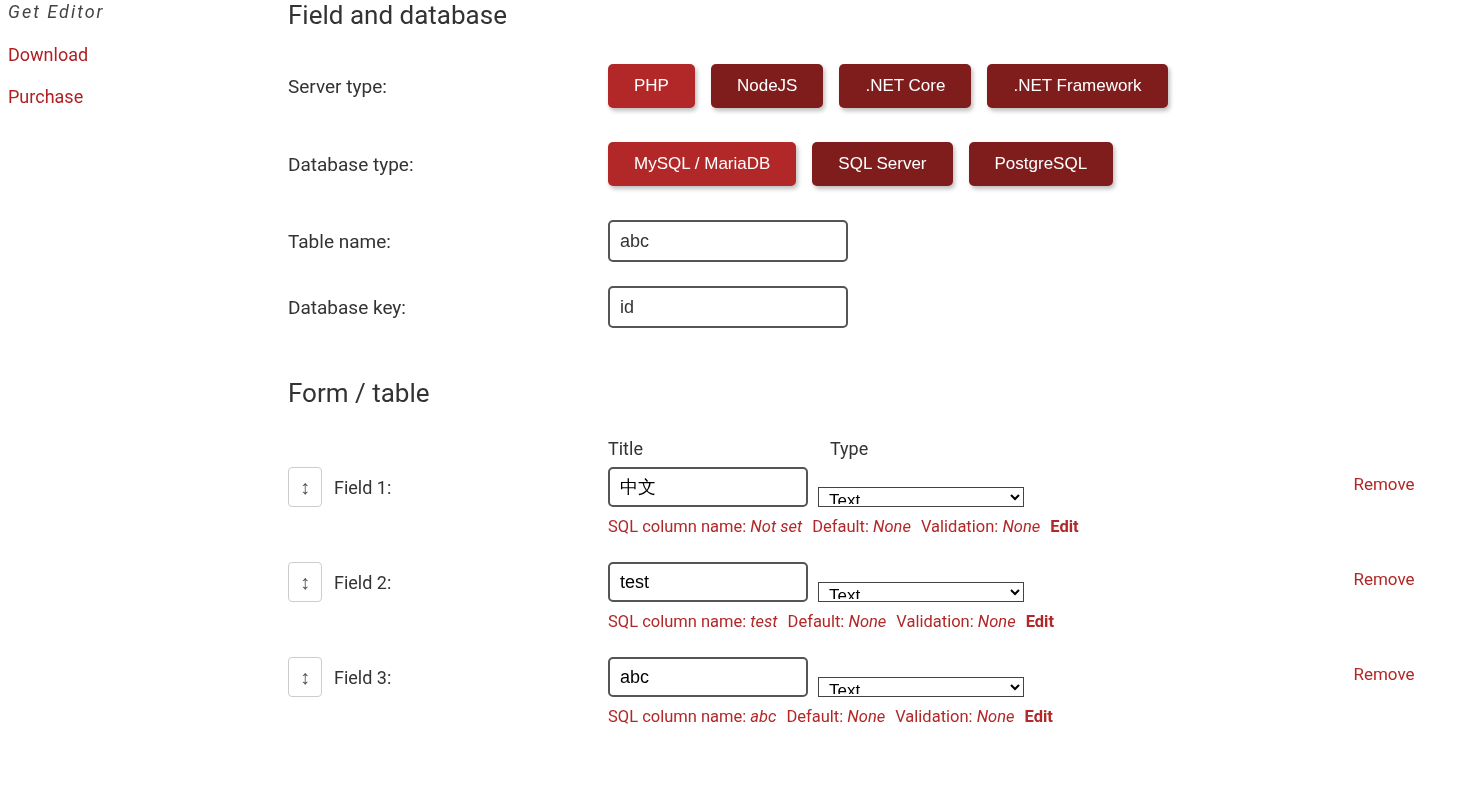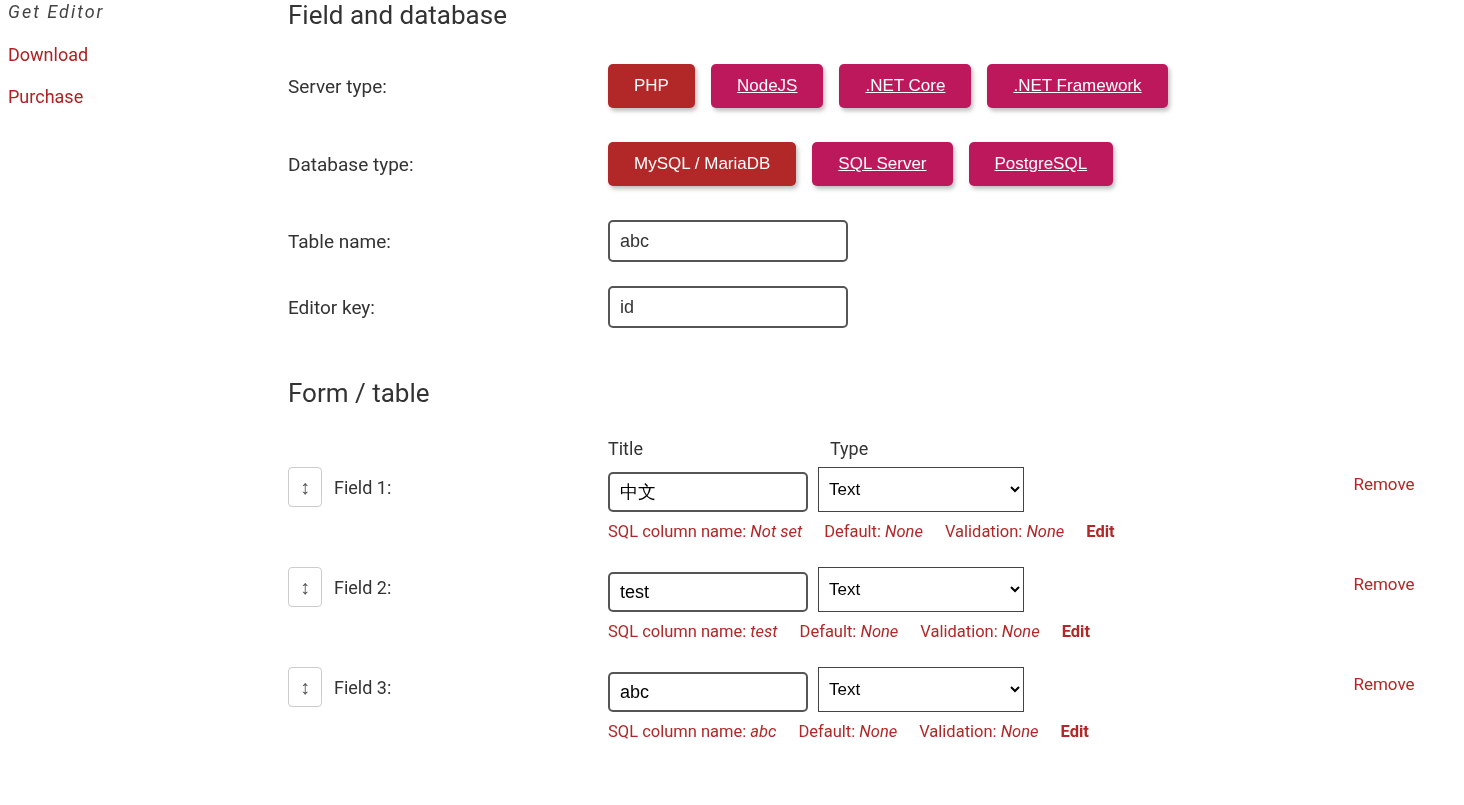--- a/index.html
+++ b/index.html
@@ -69,21 +69,21 @@
   .btn {
     display: inline-block;
     padding: 12px 26px;
     font-size: 17px;
     color: #fff;
     border-radius: 5px;
     border: none;
     cursor: pointer;
     box-shadow: 2px 3px 4px rgba(0,0,0,0.25);
   }
-  .btn-dark { background: #be185d; text-decoration: underline; }
+  .btn-dark { background: #7f1d1d; }
   .btn-red  { background: #B22727; }
   .text-input {
     width: 240px;
     height: 42px;
     padding: 6px 10px;
     font-size: 18px;
     border: 2px solid #555;
     border-radius: 5px;
     color: #333;
     background: #fff;
@@ -135,32 +135,33 @@
     width: 200px;
     height: 40px;
     padding: 6px 10px;
     font-size: 18px;
     border: 2px solid #555;
     border-radius: 5px;
     background: #fff;
   }
   .type-select {
     width: 206px;
-    height: 45px;
+    height: 20px;
     font-size: 17px;
     border: 1px solid #444;
     background: #fff;
     padding: 2px 6px;
+    text-decoration: underline;
   }
   .field-meta {
     font-size: 16.5px;
     color: #B22727;
     display: flex;
     flex-wrap: wrap;
-    gap: 22px;
+    gap: 10px;
   }
   .field-meta .meta-item { white-space: nowrap; }
   .field-meta .meta-value { font-style: italic; }
   .field-meta .edit-link  { font-weight: 700; cursor: pointer; }
   .remove-col {
     width: 120px;
     text-align: center;
     padding-right: 40px;
     padding-top: 6px;
   }
@@ -204,21 +205,21 @@
     </div>
 
     <div class="form-row" style="margin-bottom:24px;">
       <div class="form-label-col">Table name:</div>
       <div class="form-value-col">
         <input class="text-input" type="text" value="abc" style="">
       </div>
     </div>
 
     <div class="form-row" style="margin-bottom:50px;">
-      <div class="form-label-col">Editor key:</div>
+      <div class="form-label-col">Database key:</div>
       <div class="form-value-col">
         <input class="text-input" type="text" value="id" style="">
       </div>
     </div>
 
     <h2 class="section-heading" style="margin-bottom:30px;">Form / table</h2>
 
     <div class="ft-section">
 
       <div class="ft-headers">

